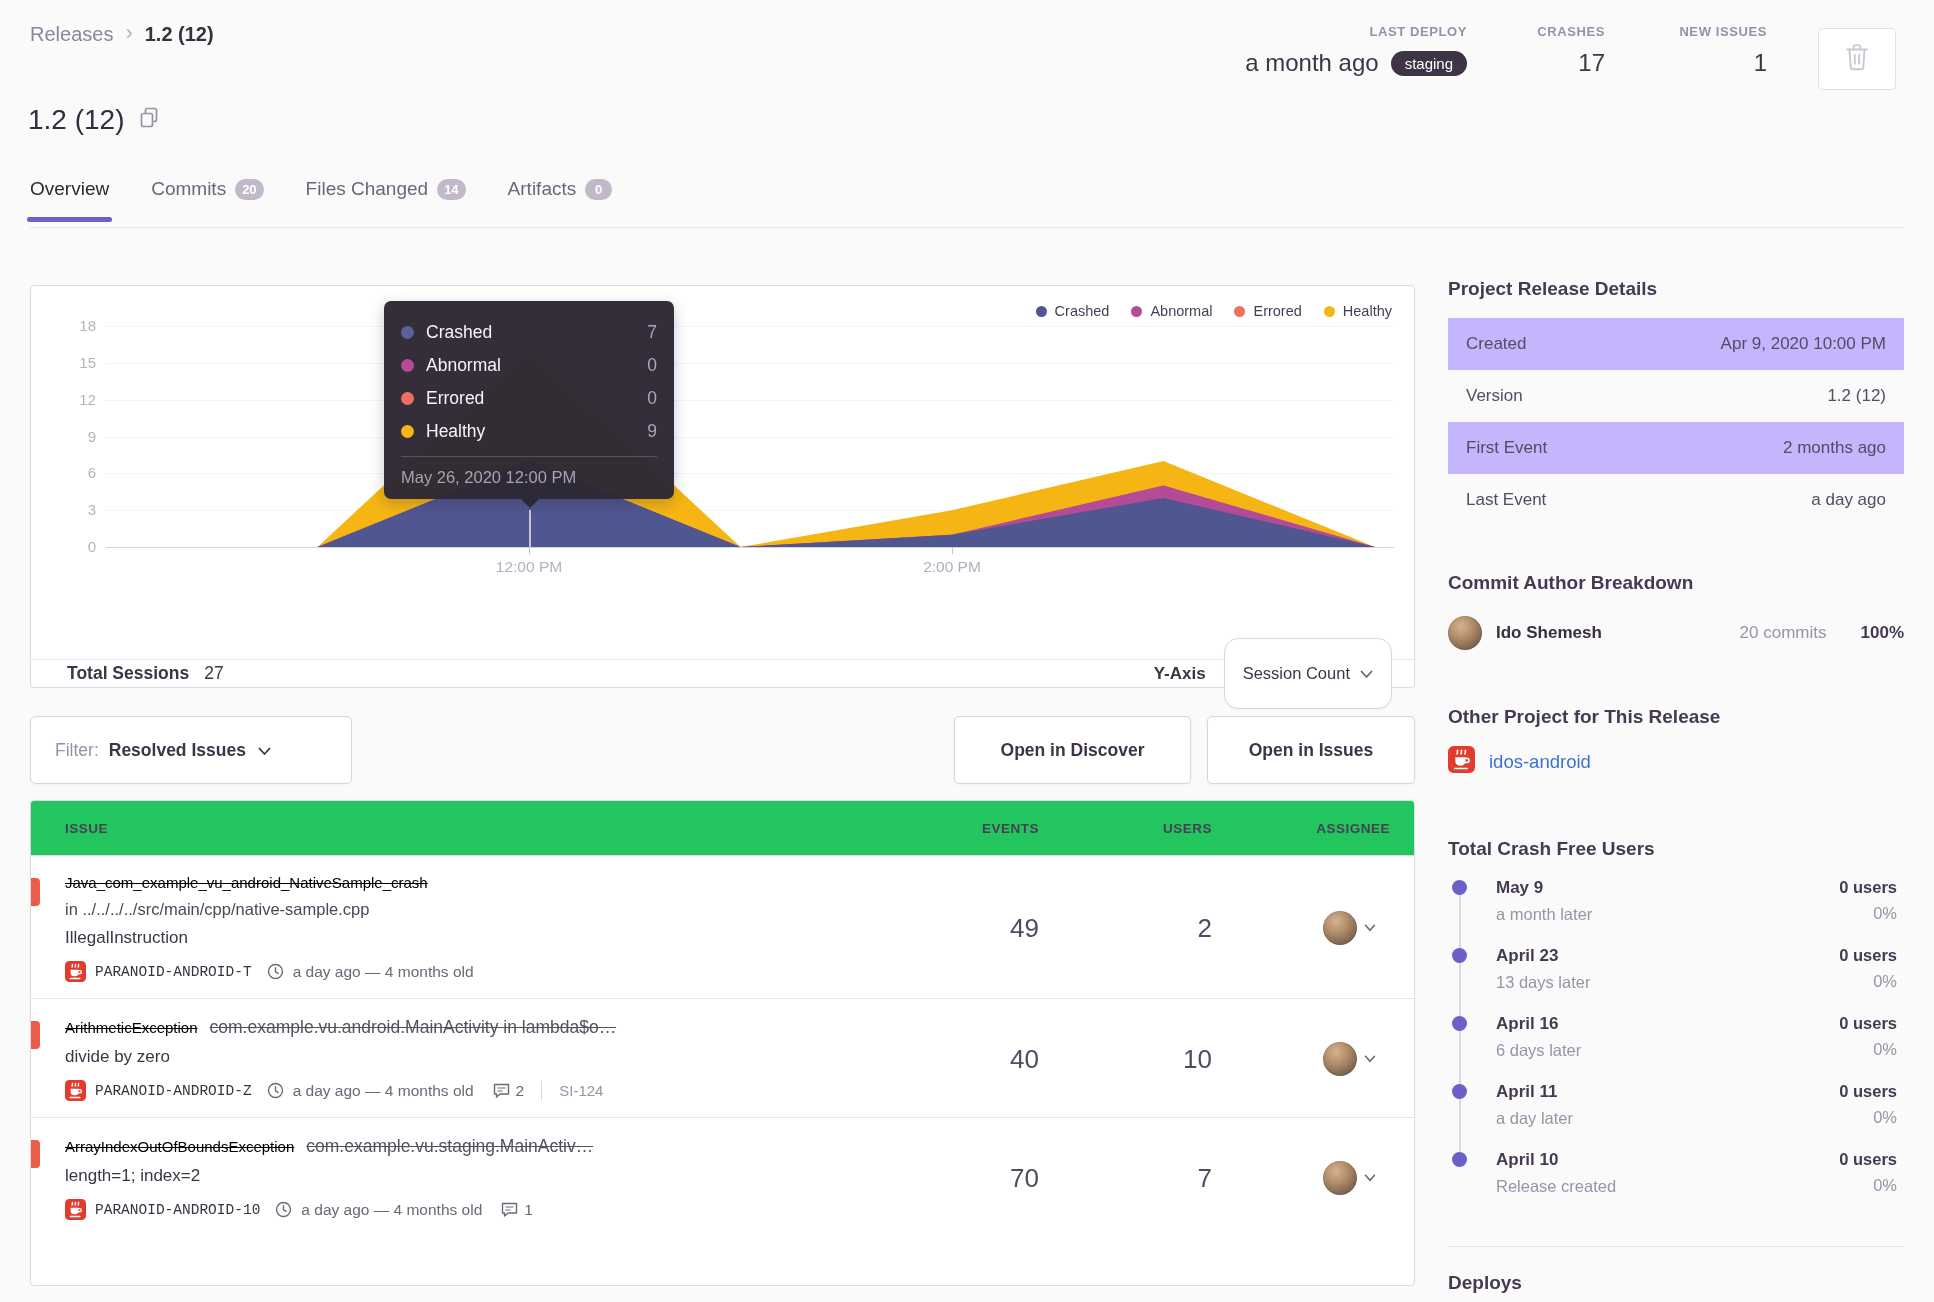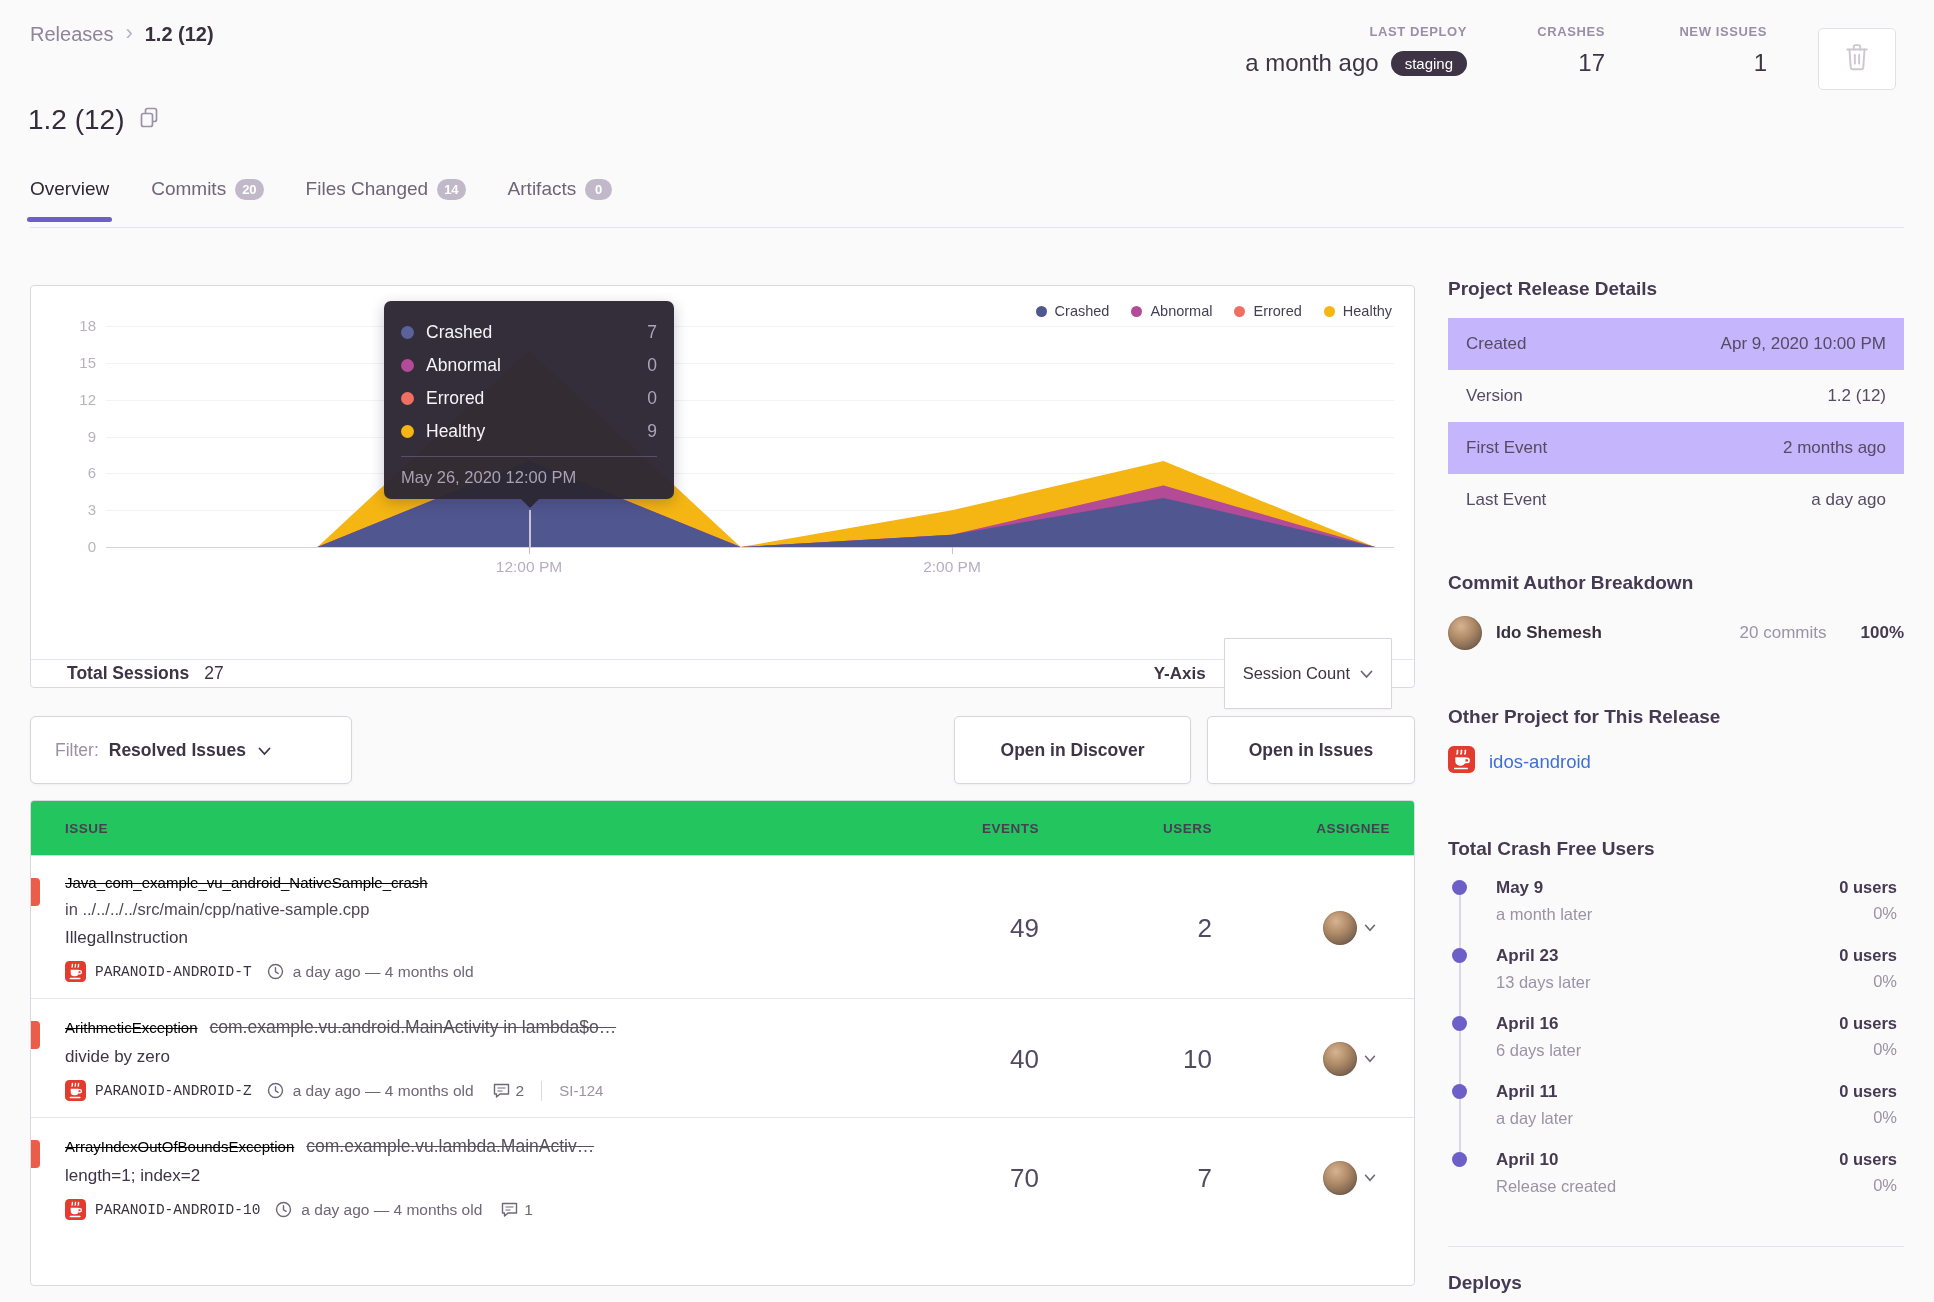--- a/index.html
+++ b/index.html
@@ -50,21 +50,21 @@
   .tt-row { display:flex; align-items:center; gap:12px; height:33px; font-size:17.5px; }
   .tt-row .dot { width:13px; height:13px; }
   .tt-row .lbl { flex:1; color:#f6f4f8; }
   .tt-row .val { color:#aca4b8; }
   .tt-date { margin-top:8px; border-top:1px solid #585066; padding-top:11px; font-size:16.5px; color:#a9a1b4; }
 
   .chart-footer { position:absolute; left:0; right:0; top:325px; bottom:0; border-top:1px solid #e9e5ec; display:flex; align-items:center; padding:0 22px 0 36px;margin-top:48px; }
   .total-label { font-size:17.5px; font-weight:700; color:#3e3446; }
   .total-value { font-size:17.5px; color:#3e3446; margin-left:15px; }
   .yaxis-label { margin-left:auto; font-size:17px; font-weight:700; color:#3e3446; margin-right:18px; }
-  .select-btn { background:#fff; border:1px solid #d8d3dd; border-radius:1px; height:71px; padding:0 18px; display:flex; align-items:center; gap:10px; font-size:16.5px; color:#3e3446; cursor:pointer; box-shadow:0 1px 2px rgba(60,50,80,.04); }
+  .select-btn { background:#fff; border:1px solid #d8d3dd; border-radius:14px; height:71px; padding:0 18px; display:flex; align-items:center; gap:10px; font-size:16.5px; color:#3e3446; cursor:pointer; box-shadow:0 1px 2px rgba(60,50,80,.04); }
 
   
   .filter-btn { left:30px; top:716px; width:322px; height:68px; background:#fff; border:1px solid #d8d3dd; border-radius:6px; display:flex; align-items:center; padding:0 24px; gap:10px; font-size:17.5px; cursor:pointer; box-shadow:0 1px 3px rgba(60,50,80,.05); }
   .filter-btn .flabel { color:#9a90a5; }
   .filter-btn .fvalue { color:#3e3446; font-weight:700; }
   .action-btn { top:716px; height:68px; background:#fff; border:1px solid #d8d3dd; border-radius:5px; display:flex; align-items:center; justify-content:center; font-size:17.5px; font-weight:700; color:#3e3446; cursor:pointer; box-shadow:0 1px 3px rgba(60,50,80,.05); }
 
   
   .issues { left:30px; top:800px; width:1385px; height:486px; overflow:hidden; }
   .issues-header { display:grid; grid-template-columns:1fr 110px 173px 178px; padding:0 24px 0 34px; height:55px; align-items:center; background:#22c55e; border-bottom:1px solid #dcd8e1; font-size:13.5px; font-weight:700; letter-spacing:.5px; color:#474055; }
@@ -378,21 +378,21 @@
               <polyline points="1.5,1.5 6.5,7 11.5,1.5"></polyline>
             </svg>
           </span>
     </div>
   </div>
   <div class="issue-row">
     <div class="level-bar"></div>
     <div>
       <div class="issue-title-line">
         <span class="issue-title">ArrayIndexOutOfBoundsException</span>
-        <span class="issue-culprit">com.example.vu.lambda.MainActiv…</span>
+        <span class="issue-culprit">com.example.vu.staging.MainActiv…</span>
       </div>
 
       <div class="issue-line3">length=1; index=2</div>
       <div class="issue-meta">
         <span class="proj-chip"><svg width="21" height="21" viewBox="0 0 24 24">
                 <rect width="24" height="24" rx="5" fill="#e33b2e"></rect>
                 <g stroke="#fff" stroke-width="1.6" fill="none" stroke-linecap="round">
                   <path d="M8 7c1-1 0-2 .5-3M11.5 7c1-1 0-2 .5-3M15 7c1-1 0-2 .5-3"></path>
                   <path d="M6.5 10h9v3.5a4 4 0 0 1-4 4h-1a4 4 0 0 1-4-4z" fill="#fff" stroke="none"></path>
                   <path d="M15.5 11h1.4a1.8 1.8 0 0 1 0 3.6h-1.2"></path>

